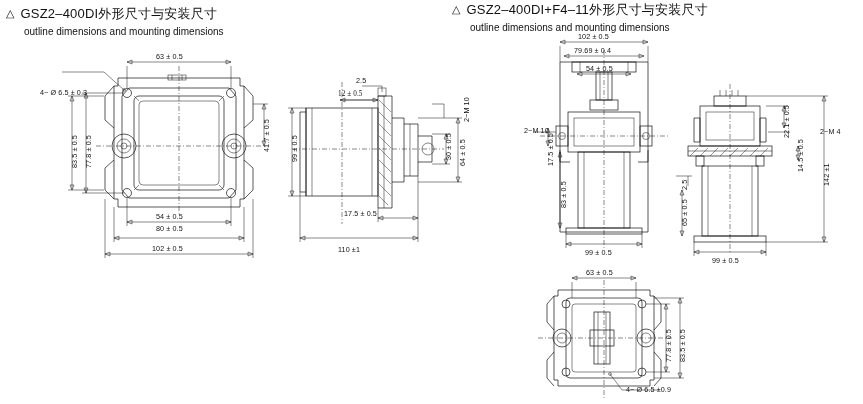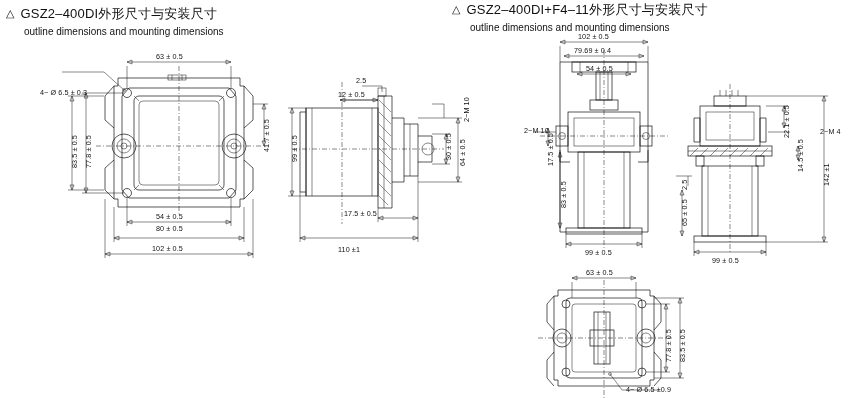--- a/index.html
+++ b/index.html
@@ -284,21 +284,21 @@
   <div class="lbl" style="left:40px;top:64px;margin-top:24px;">4− Ø 6.5 ± 0.3</div>
   <div class="lbl" style="left:156px;top:52px;">63 ± 0.5</div>
   <div class="lbl v" style="left:70px;top:168px;transform:rotate(-90deg);">83.5 ± 0.5</div>
   <div class="lbl v" style="left:84px;top:168px;transform:rotate(-90deg);">77.8 ± 0.5</div>
   <div class="lbl v" style="left:262px;top:152px;transform:rotate(-90deg);">41.7 ± 0.5</div>
   <div class="lbl" style="left:156px;top:212px;">54 ± 0.5</div>
   <div class="lbl" style="left:156px;top:224px;">80 ± 0.5</div>
   <div class="lbl" style="left:152px;top:244px;">102 ± 0.5</div>
 
   <div class="lbl" style="left:356px;top:76px;">2.5</div>
-  <div class="lbl" style="left:338px;top:90px;">12 ± 0.5</div>
+  <div class="lbl" style="left:338px;top:90px;font-family:Liberation Serif, serif;">12 ± 0.5</div>
   <div class="lbl v" style="left:462px;top:122px;transform:rotate(-90deg);">2−M 10</div>
   <div class="lbl v" style="left:290px;top:162px;transform:rotate(-90deg);">99 ± 0.5</div>
   <div class="lbl v" style="left:444px;top:160px;transform:rotate(-90deg);">30 ± 0.5</div>
   <div class="lbl v" style="left:458px;top:166px;transform:rotate(-90deg);">64 ± 0.5</div>
   <div class="lbl" style="left:344px;top:209px;">17.5 ± 0.5</div>
   <div class="lbl" style="left:338px;top:245px;">110 ±1</div>
 
   <div class="lbl" style="left:578px;top:32px;">102 ± 0.5</div>
   <div class="lbl" style="left:574px;top:46px;">79.69 ± 0.4</div>
   <div class="lbl" style="left:586px;top:64px;">54 ± 0.5</div>

